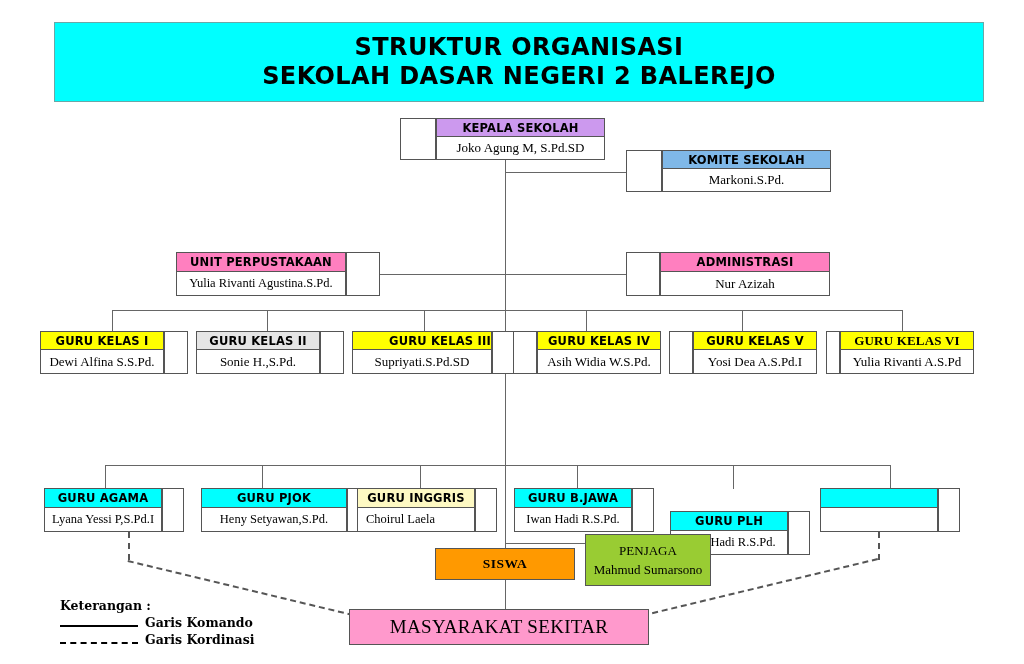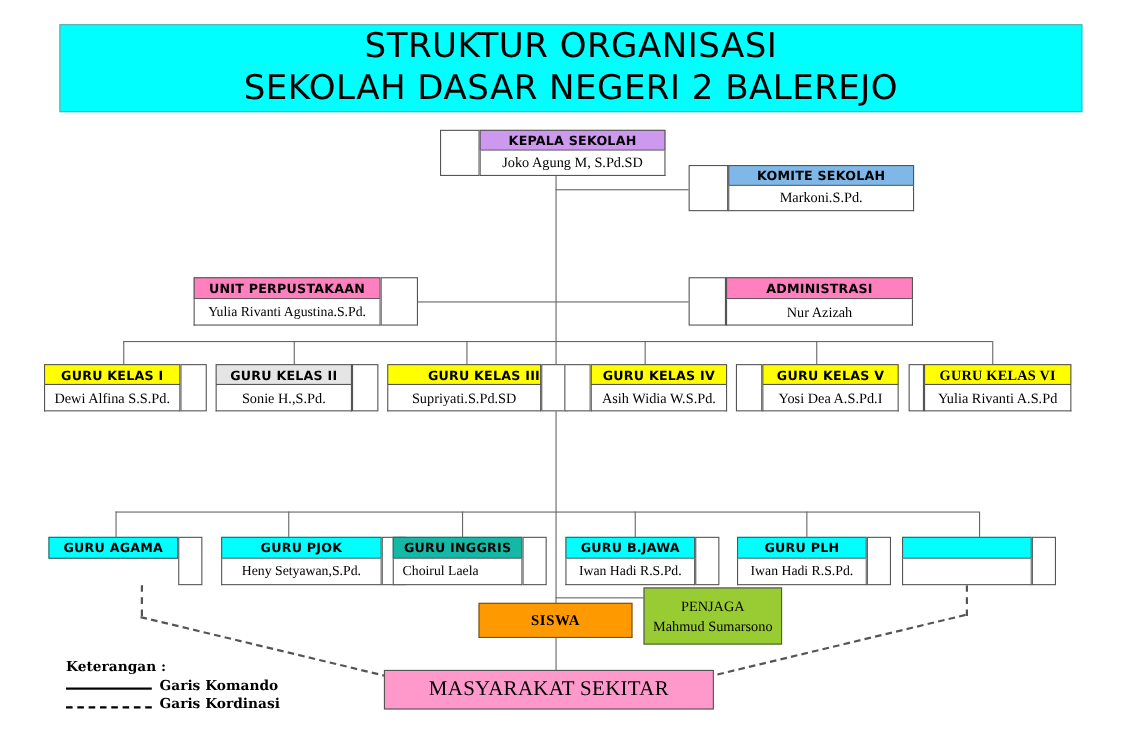--- a/index.html
+++ b/index.html
@@ -26,22 +26,22 @@
     background: #00ffff;
     border: 1px solid #6aa7a7;
     box-sizing: border-box;
     display: flex;
     flex-direction: column;
     align-items: center;
     justify-content: center;
   }
   .title-line {
     font-family: "DejaVu Sans", sans-serif;
-    font-weight: normal;
-    font-size: 31px;
+    font-weight: bold;
+    font-size: 24px;
     letter-spacing: 0.4px;
     color: #000000;
     line-height: 1.22;
     white-space: nowrap;
   }
 
   
   .node {
     position: absolute;
     box-sizing: border-box;
@@ -279,49 +279,50 @@
     <div class="stub" style="width:14px;"></div>
     <div class="node-body">
       <div class="node-head serif-head" style="background:#ffff00; height:19px;">GURU KELAS VI</div>
       <div class="node-name" style="height:24px;">Yulia Rivanti A.S.Pd</div>
     </div>
   </div>
 
   <div class="node" style="left:44px; top:488px; width:140px; height:44px;">
     <div class="node-body">
       <div class="node-head" style="background:#00ffff; height:20px;">GURU AGAMA</div>
+      <div class="node-name" style="height:24px; font-size:12.5px;">Lyana Yessi P,S.Pd.I</div>
     </div>
     <div class="stub" style="width:22px;"></div>
   </div>
 
   <div class="node" style="left:201px; top:488px; width:168px; height:44px;">
     <div class="node-body">
       <div class="node-head" style="background:#00ffff; height:20px;">GURU PJOK</div>
       <div class="node-name" style="height:24px; font-size:12.5px;">Heny Setyawan,S.Pd.</div>
     </div>
     <div class="stub" style="width:22px;"></div>
   </div>
 
   <div class="node" style="left:357px; top:488px; width:140px; height:44px;">
     <div class="node-body">
-      <div class="node-head" style="background:#14b8a6; height:20px;">GURU INGGRIS</div>
+      <div class="node-head" style="background:#fef9c3; height:20px;">GURU INGGRIS</div>
       <div class="node-name" style="height:24px; font-size:12.5px; justify-content:flex-start; padding-left:8px;">Choirul Laela</div>
     </div>
     <div class="stub" style="width:22px;"></div>
   </div>
 
   <div class="node" style="left:514px; top:488px; width:140px; height:44px;">
     <div class="node-body">
       <div class="node-head" style="background:#00ffff; height:20px;">GURU B.JAWA</div>
       <div class="node-name" style="height:24px; font-size:12.5px;">Iwan Hadi R.S.Pd.</div>
     </div>
     <div class="stub" style="width:22px;"></div>
   </div>
 
-  <div class="node" style="left:670px; top:488px; width:140px; height:44px;">
+  <div class="node" style="left:670px; top:511px; width:140px; height:44px;">
     <div class="node-body">
       <div class="node-head" style="background:#00ffff; height:20px;">GURU PLH</div>
       <div class="node-name" style="height:24px; font-size:12.5px;">Iwan Hadi R.S.Pd.</div>
     </div>
     <div class="stub" style="width:22px;"></div>
   </div>
 
   <div class="node" style="left:820px; top:488px; width:140px; height:44px;">
     <div class="node-body">
       <div class="node-head" style="background:#00ffff; height:20px;"></div>

